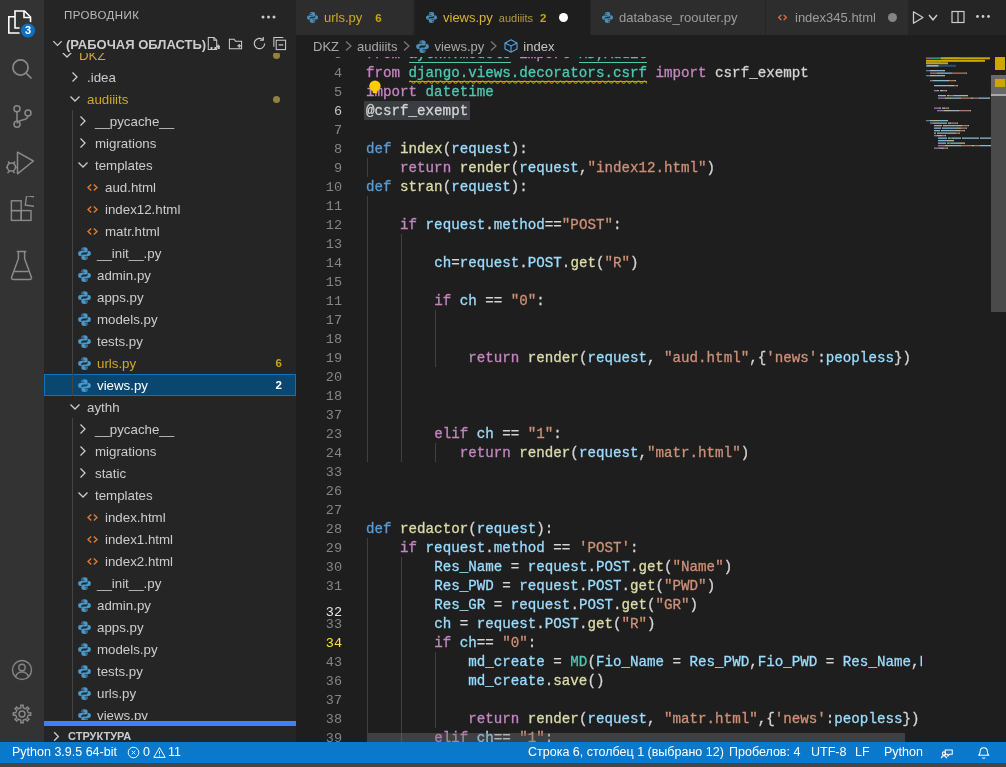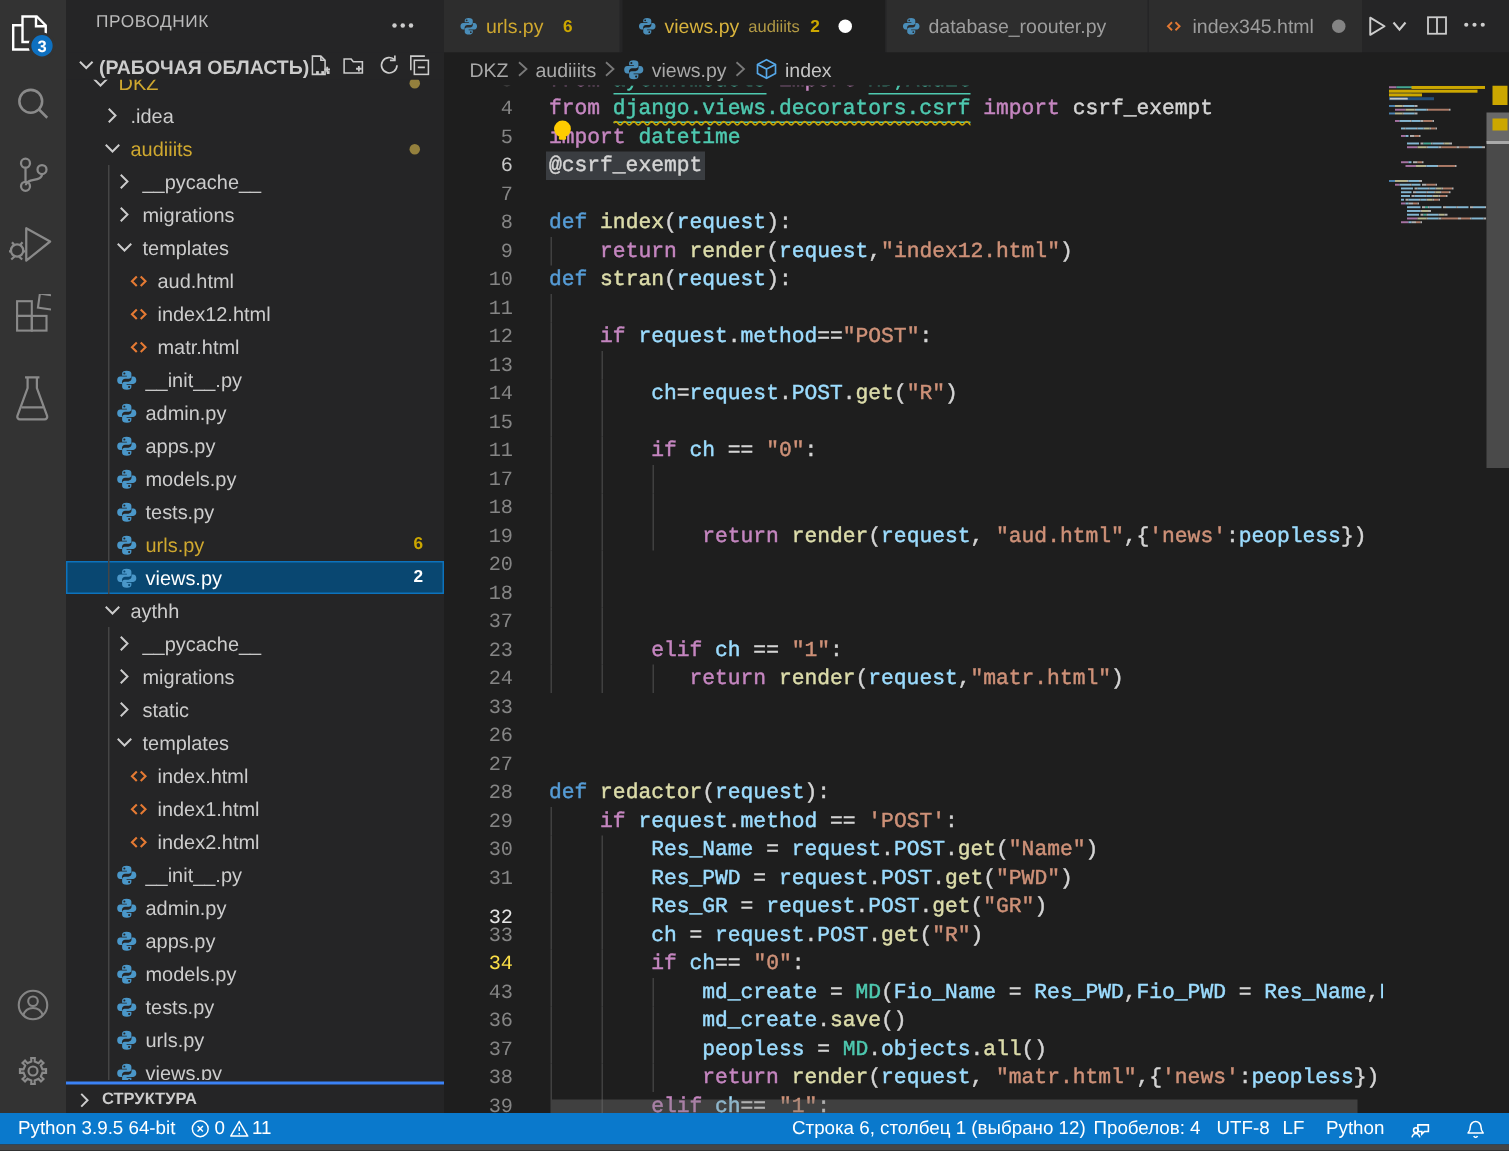--- a/index.html
+++ b/index.html
@@ -18,21 +18,21 @@
 #tree{position:absolute;left:0;top:-53px;width:252px}
 .trow{position:absolute;left:0;width:252px;height:22px;display:flex;align-items:center;white-space:nowrap}
 .trow.sel{background:#094771;outline:1px solid #0d73bd;outline-offset:-1px}
 .tw{width:16px;height:16px;flex:none}
 .fico{width:15px;height:15px;flex:none;margin-right:1px}
 .tlbl{color:#cccccc;font-size:13.3px;margin-left:4px}
 .tlbl.mod{color:#cfa82f}
 .tbadge{position:absolute;right:14px;font-size:11.5px;font-weight:bold}
 .tdot{position:absolute;right:16px;width:7px;height:7px;border-radius:50%;background:#94803d}
 .tguide{position:absolute;width:1px;background:#454545}
-#outhead{position:absolute;left:0;top:721px;width:252px;height:21px;border-top:2px solid #3b82f6;background:#252526}
+#outhead{position:absolute;left:0;top:721px;width:252px;height:21px;border-top:5px solid #3b82f6;background:#252526}
 #outhead .wst{position:absolute;left:24px;top:4px;font-size:11px;font-weight:bold;color:#cccccc}
 
 #tabs{position:absolute;left:296px;top:0;width:710px;height:35px;background:#252526}
 .tab{position:absolute;top:0;height:35px;display:flex;align-items:center;background:#2d2d2d}
 .tab .fico{margin:0 5px 0 10px;width:13px;height:13px}
 .tablbl{font-size:13px}
 .tabdesc{font-size:11px;margin-left:6px}
 .tabbadge{font-size:11.5px;font-weight:bold;margin-left:7px}
 .tabdot{width:9px;height:9px;border-radius:50%;margin-left:12px}
 
@@ -176,21 +176,20 @@
 <div class="cl" style="top:651.5px"><span style="color:#d4d4d4">            </span><span style="color:#9cdcfe">md_create</span><span style="color:#d4d4d4"> = </span><span style="color:#4ec9b0">MD</span><span style="color:#d4d4d4">(</span><span style="color:#9cdcfe">Fio_Name</span><span style="color:#d4d4d4"> = </span><span style="color:#9cdcfe">Res_PWD</span><span style="color:#d4d4d4">,</span><span style="color:#9cdcfe">Fio_PWD</span><span style="color:#d4d4d4"> = </span><span style="color:#9cdcfe">Res_Name</span><span style="color:#d4d4d4">,</span><span style="color:#9cdcfe">Fio_GR</span></div>
 <div class="lnum" style="top:651.5px;color:#858585">43</div>
 <div class="ig" style="left:367.0px;top:670.5px"></div>
 <div class="ig" style="left:401.0px;top:670.5px"></div>
 <div class="ig" style="left:435.0px;top:670.5px"></div>
 <div class="cl" style="top:670.5px"><span style="color:#d4d4d4">            </span><span style="color:#9cdcfe">md_create</span><span style="color:#d4d4d4">.</span><span style="color:#dcdcaa">save</span><span style="color:#d4d4d4">()</span></div>
 <div class="lnum" style="top:670.5px;color:#858585">36</div>
 <div class="ig" style="left:367.0px;top:689.5px"></div>
 <div class="ig" style="left:401.0px;top:689.5px"></div>
 <div class="ig" style="left:435.0px;top:689.5px"></div>
-<div class="cl" style="top:689.5px"><span style="color:#d4d4d4">            </span><span style="color:#9cdcfe">peopless</span><span style="color:#d4d4d4"> = </span><span style="color:#4ec9b0">MD</span><span style="color:#d4d4d4">.</span><span style="color:#9cdcfe">objects</span><span style="color:#d4d4d4">.</span><span style="color:#dcdcaa">all</span><span style="color:#d4d4d4">()</span></div>
 <div class="lnum" style="top:689.5px;color:#858585">37</div>
 <div class="ig" style="left:367.0px;top:708.5px"></div>
 <div class="ig" style="left:401.0px;top:708.5px"></div>
 <div class="ig" style="left:435.0px;top:708.5px"></div>
 <div class="cl" style="top:708.5px"><span style="color:#d4d4d4">            </span><span style="color:#c586c0">return </span><span style="color:#dcdcaa">render</span><span style="color:#d4d4d4">(</span><span style="color:#9cdcfe">request</span><span style="color:#d4d4d4">, </span><span style="color:#ce9178">"matr.html"</span><span style="color:#d4d4d4">,{</span><span style="color:#ce9178">'news'</span><span style="color:#d4d4d4">:</span><span style="color:#9cdcfe">peopless</span><span style="color:#d4d4d4">})</span></div>
 <div class="lnum" style="top:708.5px;color:#858585">38</div>
 <div class="ig" style="left:367.0px;top:727.5px"></div>
 <div class="ig" style="left:401.0px;top:727.5px"></div>
 <div class="cl" style="top:727.5px"><span style="color:#d4d4d4">        </span><span style="color:#c586c0">elif </span><span style="color:#9cdcfe">ch</span><span style="color:#d4d4d4">== </span><span style="color:#ce9178">"1"</span><span style="color:#d4d4d4">:</span></div>
 <div class="lnum" style="top:727.5px;color:#858585">39</div>

